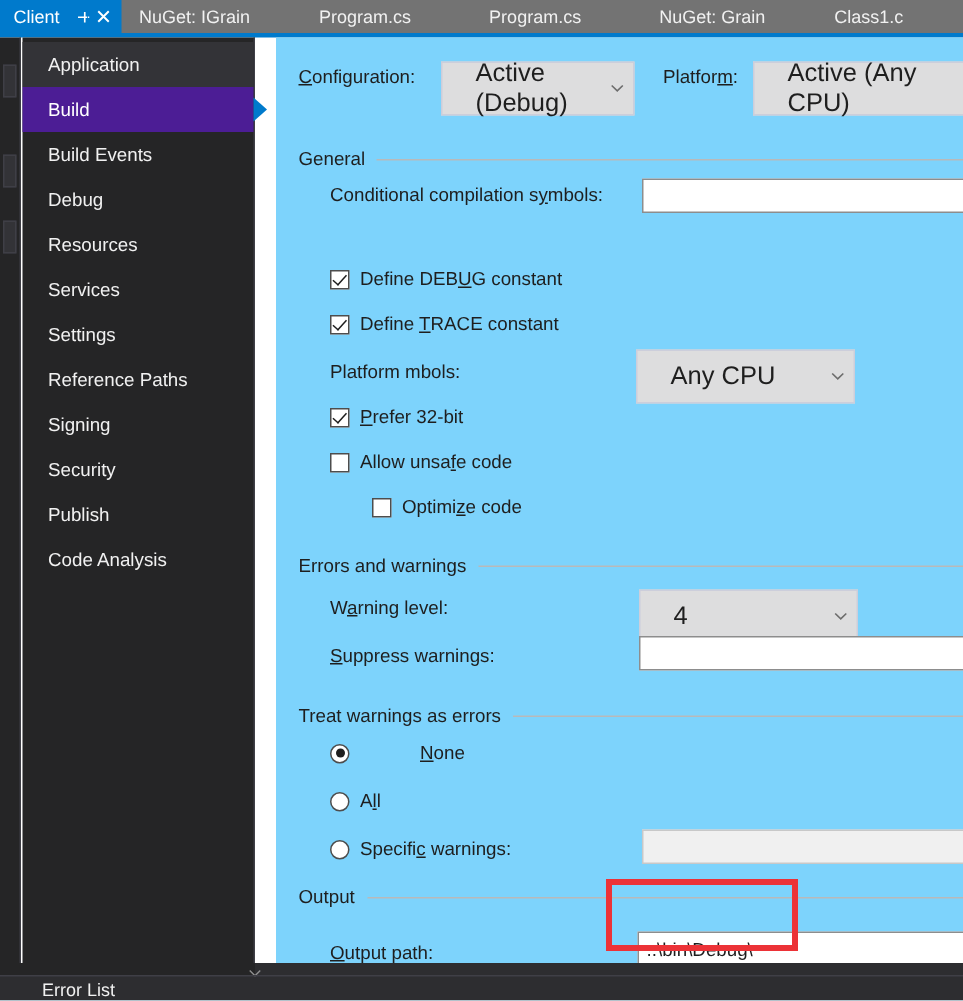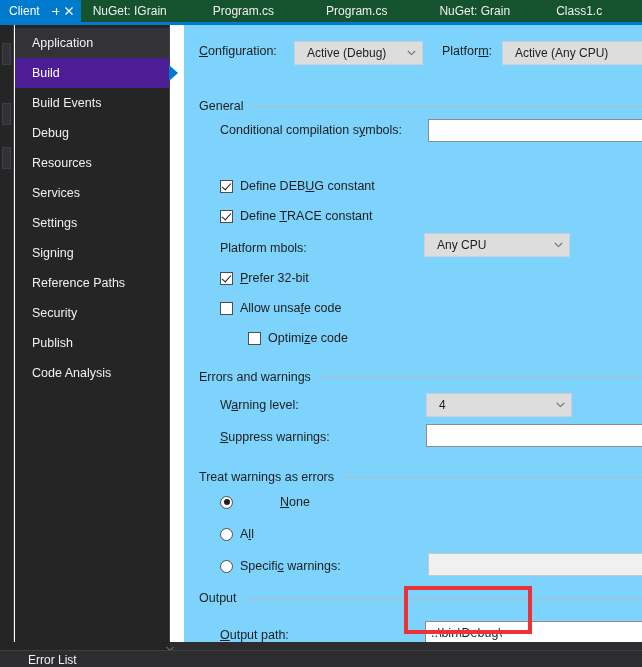--- a/index.html
+++ b/index.html
@@ -15,21 +15,21 @@
     font-size: 12px;
     color: #1e1e1e;
     position: relative;
   }
 
   
   #tab-bar {
     position: absolute;
     left: 0; top: 0;
     width: 642px; height: 22px;
-    background: #14532d;
+    background: #737373;
     display: flex;
     align-items: stretch;
     overflow: hidden;
   }
   #tab-bar .tab {
     display: flex;
     align-items: center;
     padding: 0 12px;
     color: #f1f1f1;
     font-size: 12px;
@@ -161,28 +161,28 @@
   .group .rule {
     flex: 1;
     height: 1px;
     background: #b9b9b9;
   }
 
   
   .combo {
     background: #ddddde;
     border: 1px solid #cccedb;
-    height: 24px;
+    height: 36px;
     box-sizing: border-box;
     display: flex;
     align-items: center;
     position: relative;
-    font-size: 12px;
+    font-size: 17px;
     color: #1e1e1e;
-    padding-left: 12px;
+    padding-left: 22px;
   }
   .combo .chev {
     position: absolute;
     right: 7px;
     top: 50%;
     margin-top: -3px;
     width: 8px; height: 5px;
     color: #6d6d6d;
   }
   .combo .chev svg { display: block; }
@@ -327,22 +327,22 @@
 </div>
 
 <div id="category-sidebar">
   <div class="cat-item hover"><span>Application</span></div>
   <div class="cat-item selected"><span>Build</span></div>
   <div class="cat-item"><span>Build Events</span></div>
   <div class="cat-item"><span>Debug</span></div>
   <div class="cat-item"><span>Resources</span></div>
   <div class="cat-item"><span>Services</span></div>
   <div class="cat-item"><span>Settings</span></div>
+  <div class="cat-item"><span>Reference Paths</span></div>
   <div class="cat-item"><span>Signing</span></div>
-  <div class="cat-item"><span>Reference Paths</span></div>
   <div class="cat-item"><span>Security</span></div>
   <div class="cat-item"><span>Publish</span></div>
   <div class="cat-item"><span>Code Analysis</span></div>
 </div>
 
 <div id="properties-pane">
 
   <div class="row" style="left:15px; top:19px;">
     <span class="lbl"><u>C</u>onfiguration:</span>
   </div>

